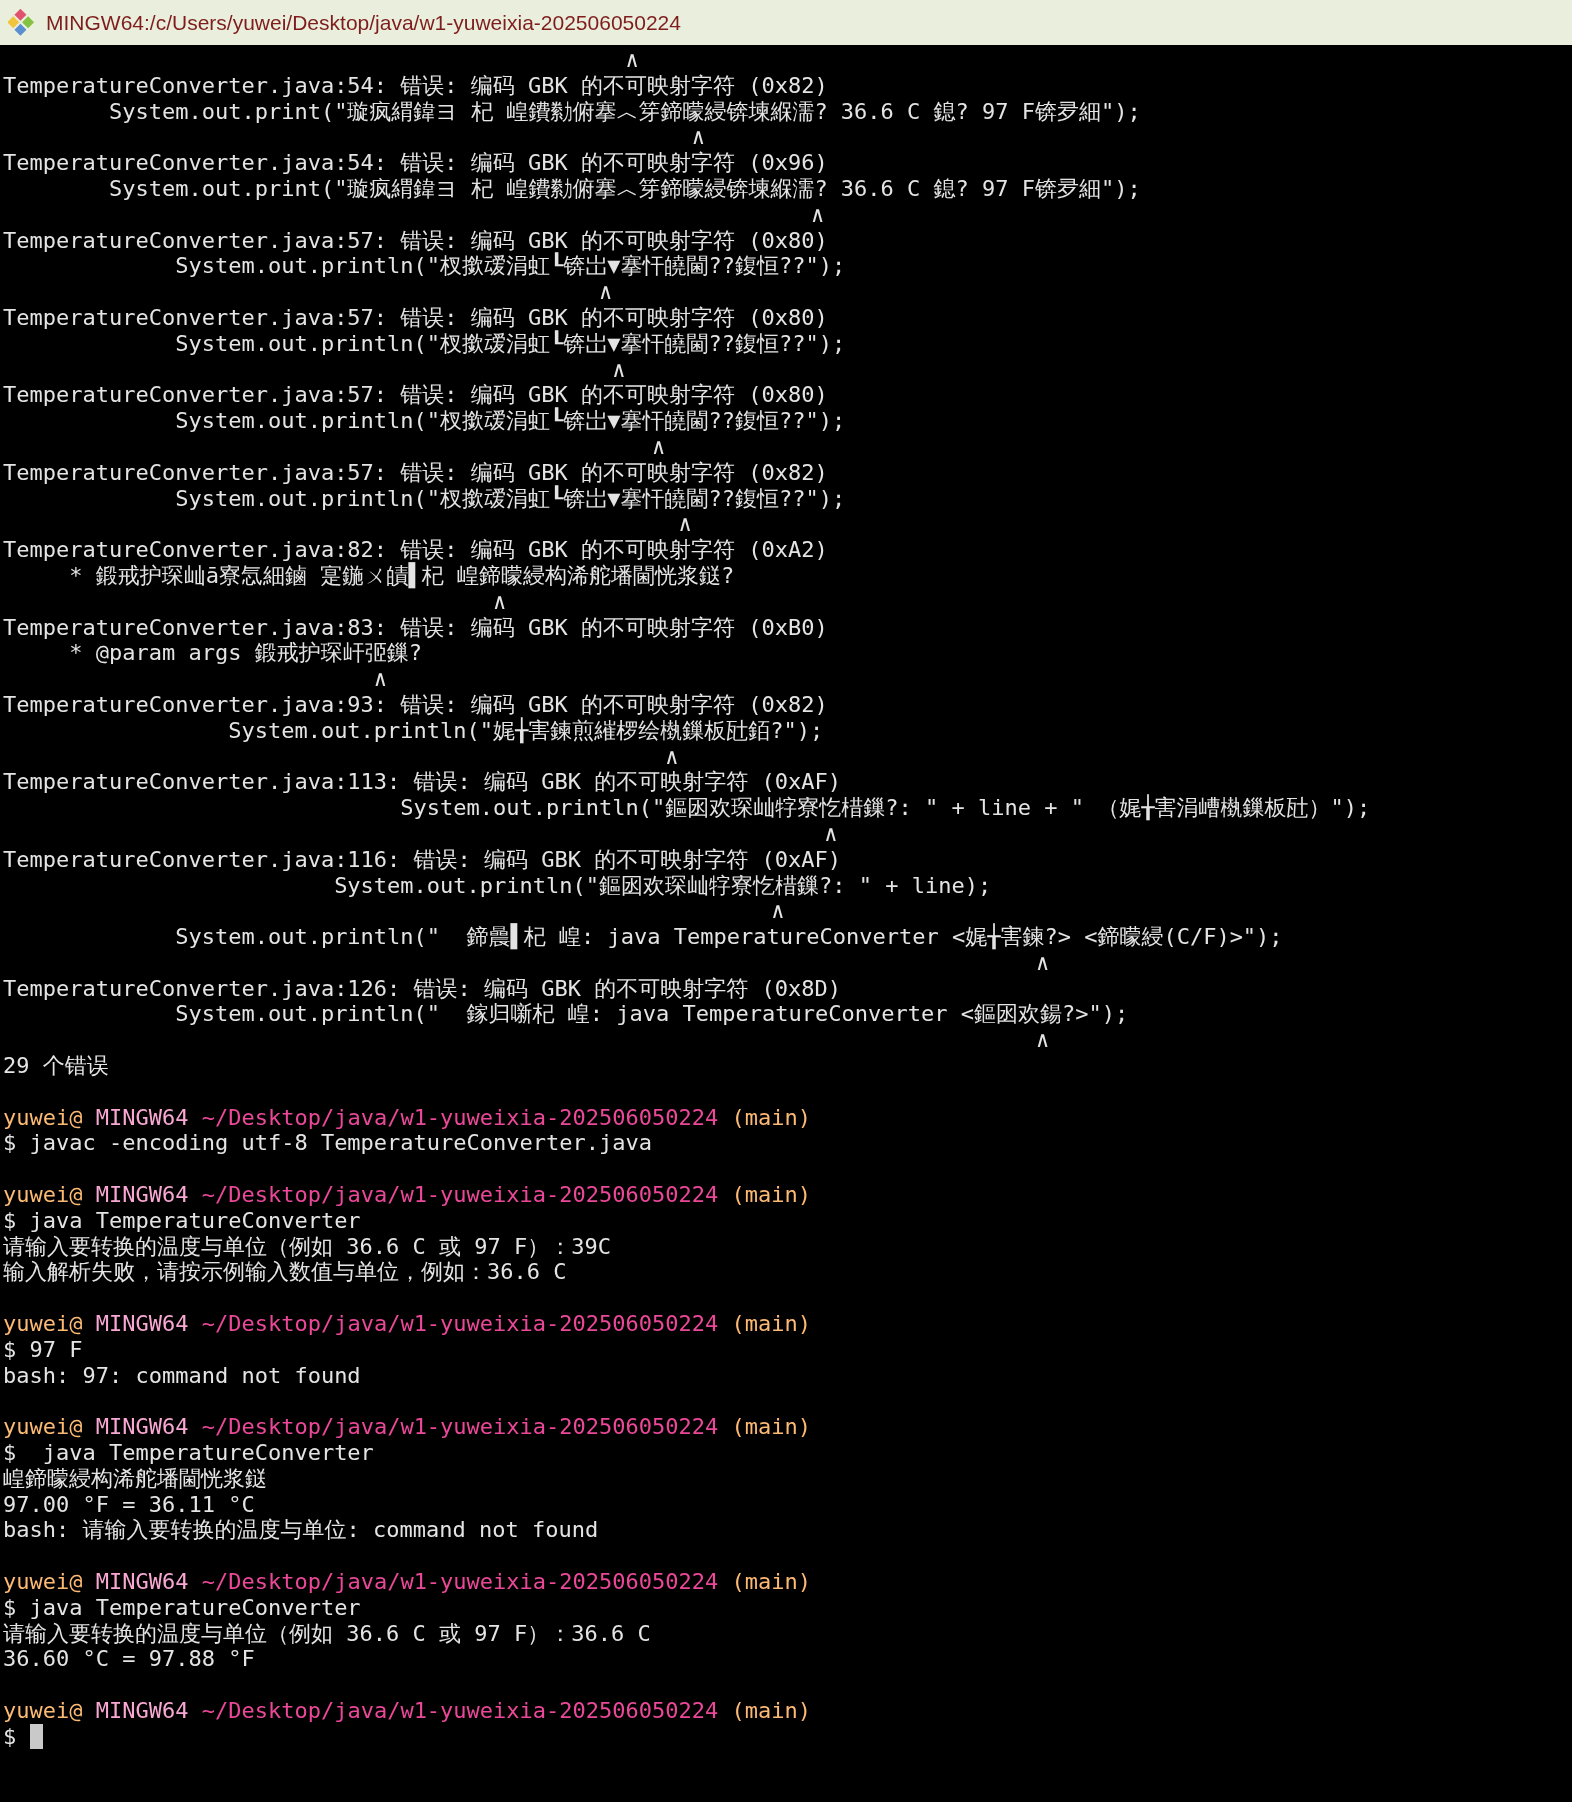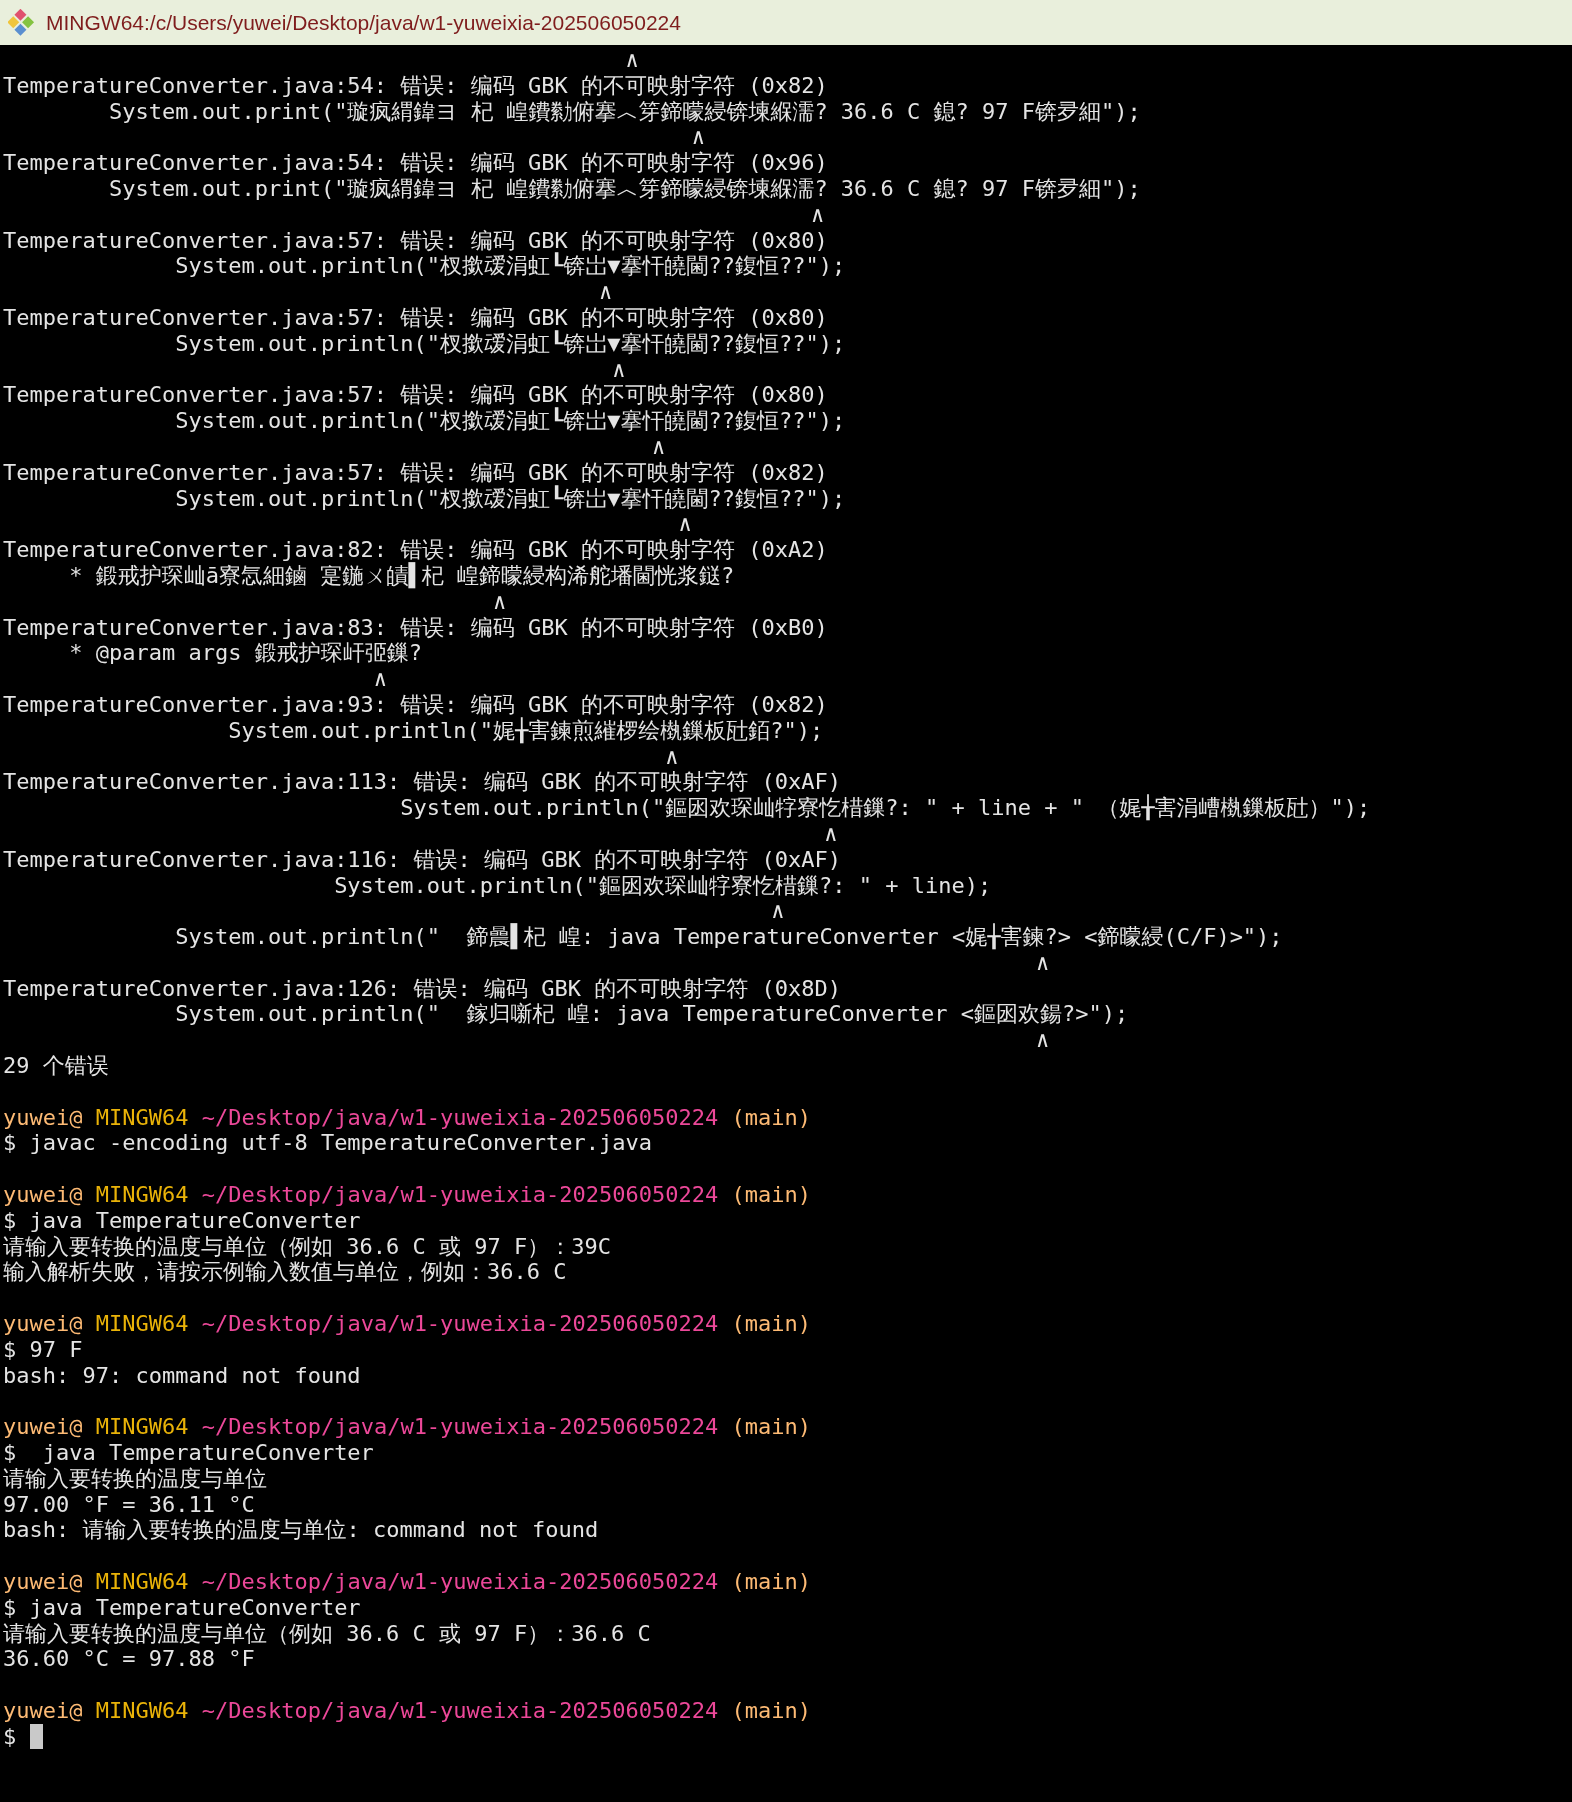--- a/index.html
+++ b/index.html
@@ -14,21 +14,21 @@
   .term{
     background:#000;color:#e4e4e4;
     font-family:"DejaVu Sans Mono","Liberation Mono",monospace;
     font-size:22px;line-height:25.8px;
     padding:2px 0 0 3px;box-sizing:border-box;
     height:1757px;overflow:hidden;
   }
   .term .line{white-space:pre;height:25.8px;}
   .term .fg{color:#e4e4e4;}
   .term .green{color:#fdba74;}
-  .term .magenta{color:#eab308;}
+  .term .magenta{color:#f9a8d4;}
   .term .yellow{color:#ec4899;}
   .term .cursor{background:#c9c9c9;color:#000;}
 </style>
 </head>
 <body>
 
 <div class="titlebar">
   <span class="wicon">
     <svg viewBox="0 0 28 28" width="28" height="28">
       <rect x="8.2" y="1.5" width="8.5" height="8.5" transform="rotate(45 12.45 5.75)" fill="#e0526e"></rect>
@@ -89,21 +89,21 @@
     <div class="line"><span class="fg">$ java TemperatureConverter</span></div>
     <div class="line"><span class="fg">请输入要转换的温度与单位（例如 36.6 C 或 97 F）：39C</span></div>
     <div class="line"><span class="fg">输入解析失败，请按示例输入数值与单位，例如：36.6 C</span></div>
     <div class="line"> </div>
     <div class="line"><span class="green">yuwei@</span><span class="fg"> </span><span class="magenta">MINGW64</span><span class="fg"> </span><span class="yellow">~/Desktop/java/w1-yuweixia-202506050224</span><span class="fg"> </span><span class="green">(main)</span></div>
     <div class="line"><span class="fg">$ 97 F</span></div>
     <div class="line"><span class="fg">bash: 97: command not found</span></div>
     <div class="line"> </div>
     <div class="line"><span class="green">yuwei@</span><span class="fg"> </span><span class="magenta">MINGW64</span><span class="fg"> </span><span class="yellow">~/Desktop/java/w1-yuweixia-202506050224</span><span class="fg"> </span><span class="green">(main)</span></div>
     <div class="line"><span class="fg">$  java TemperatureConverter</span></div>
-    <div class="line"><span class="fg">请输入要转换的温度与单位</span></div>
+    <div class="line"><span class="fg">崲鍗曚綅构浠舵墦閫恍浆鎹</span></div>
     <div class="line"><span class="fg">97.00 °F = 36.11 °C</span></div>
     <div class="line"><span class="fg">bash: 请输入要转换的温度与单位: command not found</span></div>
     <div class="line"> </div>
     <div class="line"><span class="green">yuwei@</span><span class="fg"> </span><span class="magenta">MINGW64</span><span class="fg"> </span><span class="yellow">~/Desktop/java/w1-yuweixia-202506050224</span><span class="fg"> </span><span class="green">(main)</span></div>
     <div class="line"><span class="fg">$ java TemperatureConverter</span></div>
     <div class="line"><span class="fg">请输入要转换的温度与单位（例如 36.6 C 或 97 F）：36.6 C</span></div>
     <div class="line"><span class="fg">36.60 °C = 97.88 °F</span></div>
     <div class="line"> </div>
     <div class="line"><span class="green">yuwei@</span><span class="fg"> </span><span class="magenta">MINGW64</span><span class="fg"> </span><span class="yellow">~/Desktop/java/w1-yuweixia-202506050224</span><span class="fg"> </span><span class="green">(main)</span></div>
     <div class="line"><span class="fg">$ </span><span class="cursor"> </span></div>

